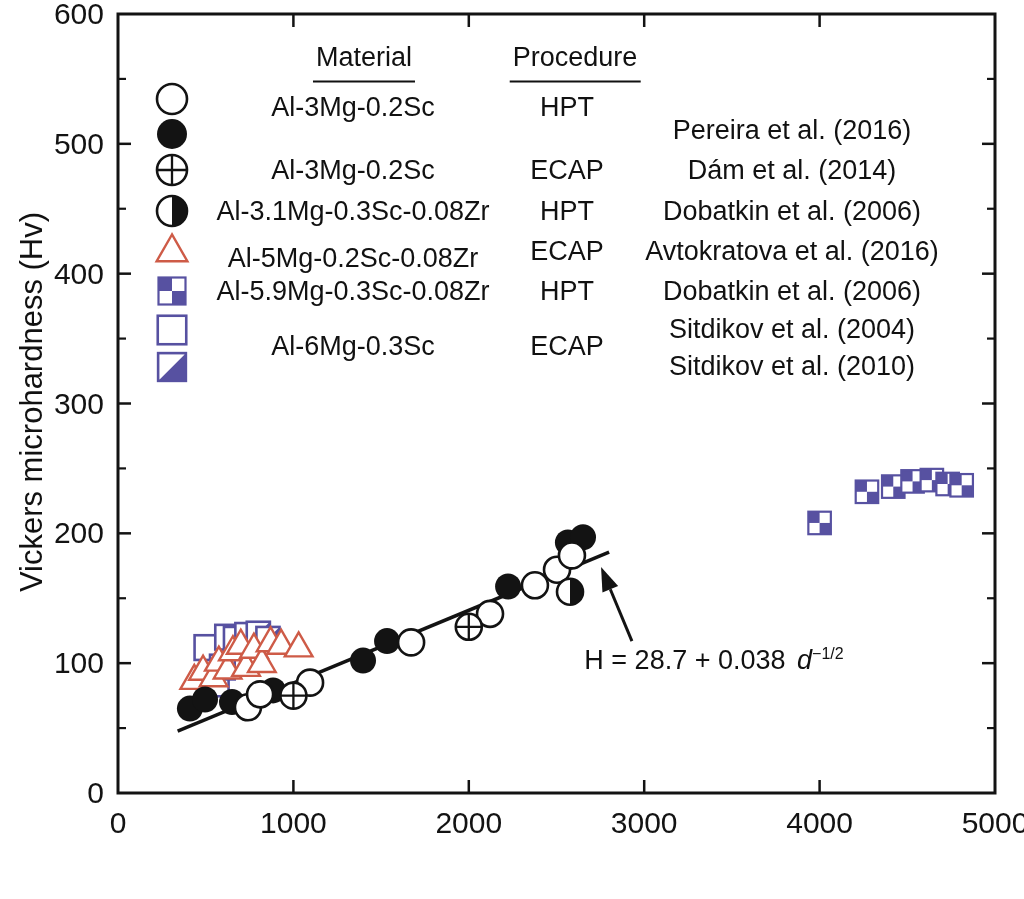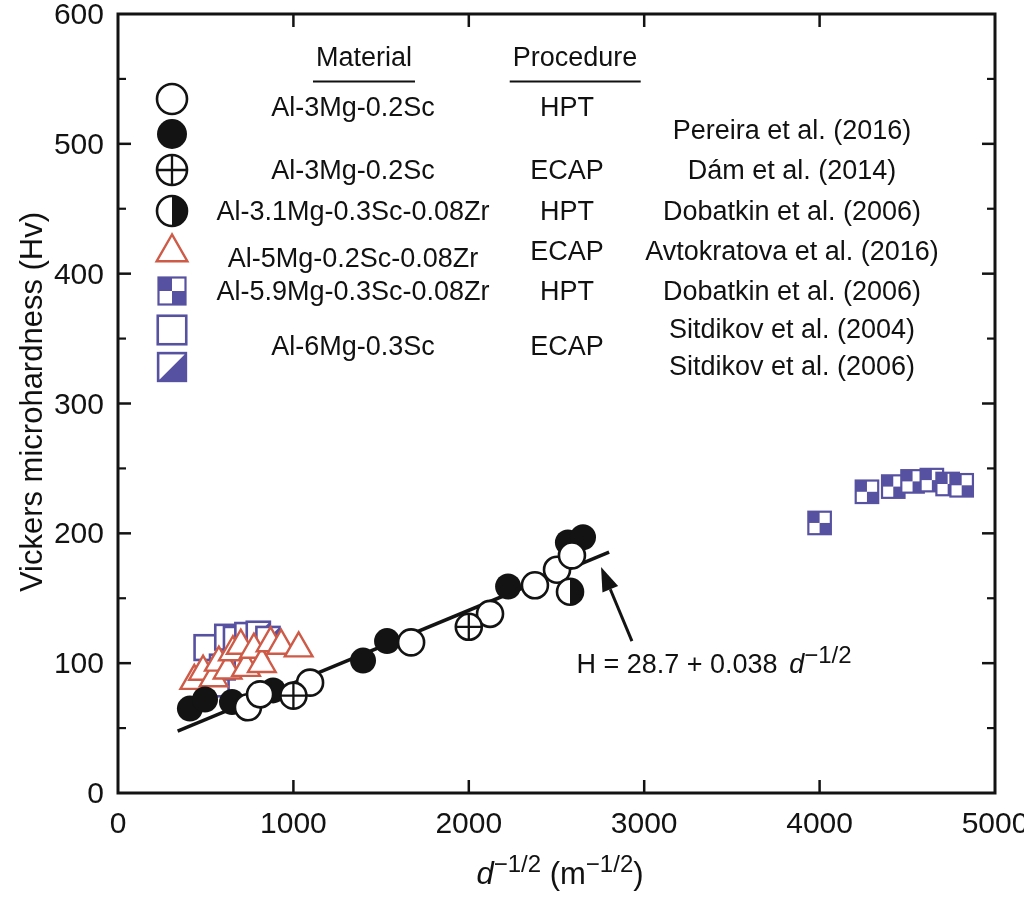--- a/index.html
+++ b/index.html
@@ -11,21 +11,21 @@
   .ylabel{
     position:absolute;left:32px;top:402px;
     transform:translate(-50%,-50%) rotate(-90deg);
     font-size:31px;white-space:nowrap;
   }
   .xlabel{
     position:absolute;left:560px;top:871px;
     transform:translate(-50%,-50%);
     font-size:31px;white-space:nowrap;
   }
-  .xlabel sup,.annot sup{font-size:24px;}
+  .xlabel sup,.annot sup{font-size:16px;}
   .lg-head{
     position:absolute;transform:translate(-50%,-50%);
     font-size:27px;white-space:nowrap;
     padding:0 3px 8px 3px;border-bottom:2.5px solid #111;margin-left:7px;
   }
   .lg-text,.lg-ref{
     position:absolute;transform:translate(-50%,-50%);
     font-size:27px;white-space:nowrap;
   }
   .lg-marker{position:absolute;}
@@ -177,21 +177,20 @@
         <rect x="950.424" y="474.04499999999996" width="11.25" height="11.25" fill="#5751a1"></rect>
         <rect x="961.674" y="485.29499999999996" width="11.25" height="11.25" fill="#5751a1"></rect>
         <rect x="950.424" y="474.04499999999996" width="22.5" height="22.5" fill="none" stroke="#5751a1" stroke-width="2.2"></rect>
       </g>
       <line x1="631.922" y1="641.095" x2="610.2912902750168" y2="589.2401269436941" stroke="#131313" stroke-width="3"></line>
       <polygon points="601.0516,567.09 618.1361269009084,585.967736637959 602.4464536491251,592.5125172494293" fill="#131313"></polygon>
     </svg>
 
   <div class="ylabel">Vickers microhardness (Hv)</div>
 
-  <div class="xlabel"><i>d</i><sup>−1/2</sup><span> (m</span><sup>−1/2</sup><span>)</span></div>
 
   <div>
     <span class="lg-head" style="left:357px;top:62px">Material</span>
     <span class="lg-head" style="left:568px;top:62px">Procedure</span>
 
     <svg class="lg-marker" style="left:150px;top:77px" width="44" height="44">
         <circle cx="22" cy="22" r="15" fill="#ffffff" stroke="#131313" stroke-width="2.6"></circle>
       </svg>
     <svg class="lg-marker" style="left:150px;top:112px" width="44" height="44">
         <circle cx="22" cy="22" r="15" fill="#131313"></circle>
@@ -234,18 +233,18 @@
     <span class="lg-text" style="left:567px;top:251px">ECAP</span>
     <span class="lg-text" style="left:567px;top:291px">HPT</span>
     <span class="lg-text" style="left:567px;top:346px">ECAP</span>
 
     <span class="lg-ref" style="left:792px;top:130px">Pereira et al. (2016)</span>
     <span class="lg-ref" style="left:792px;top:170px">Dám et al. (2014)</span>
     <span class="lg-ref" style="left:792px;top:211px">Dobatkin et al. (2006)</span>
     <span class="lg-ref" style="left:792px;top:251px">Avtokratova et al. (2016)</span>
     <span class="lg-ref" style="left:792px;top:291px">Dobatkin et al. (2006)</span>
     <span class="lg-ref" style="left:792px;top:329px">Sitdikov et al. (2004)</span>
-    <span class="lg-ref" style="left:792px;top:366px">Sitdikov et al. (2006)</span>
+    <span class="lg-ref" style="left:792px;top:366px">Sitdikov et al. (2010)</span>
   </div>
 
   <div class="annot"><span>H = 28.7 + 0.038 </span><i style="margin-left:4px">d</i><sup>−1/2</sup></div>
 
 </div>
 
 </body></html>

